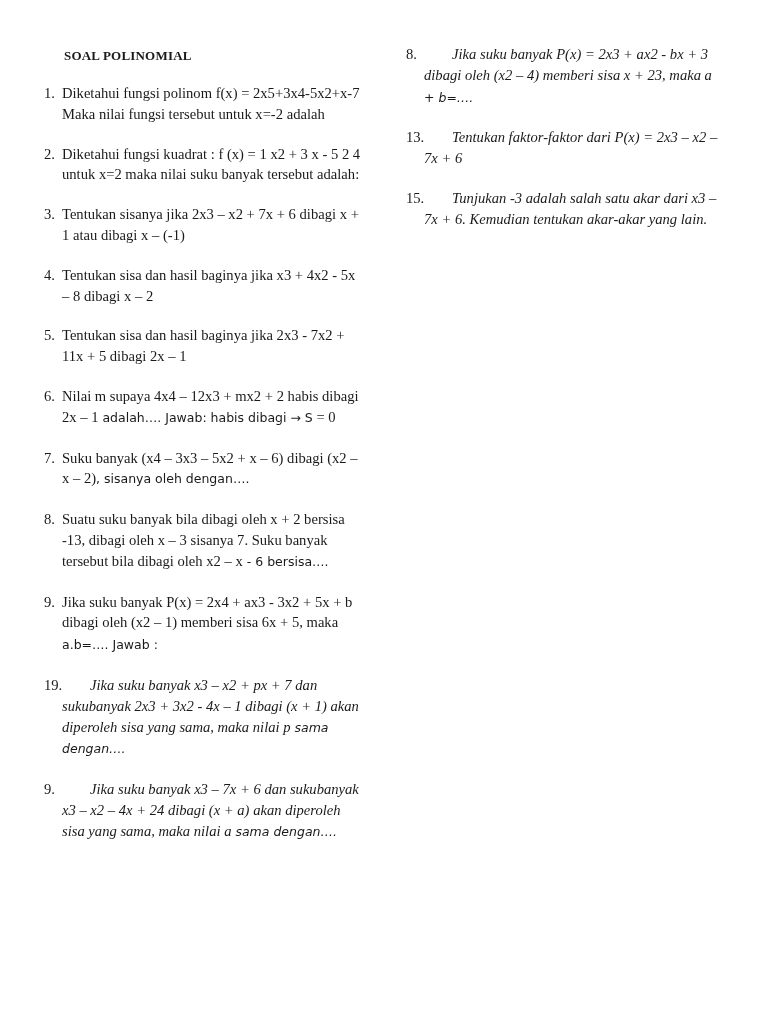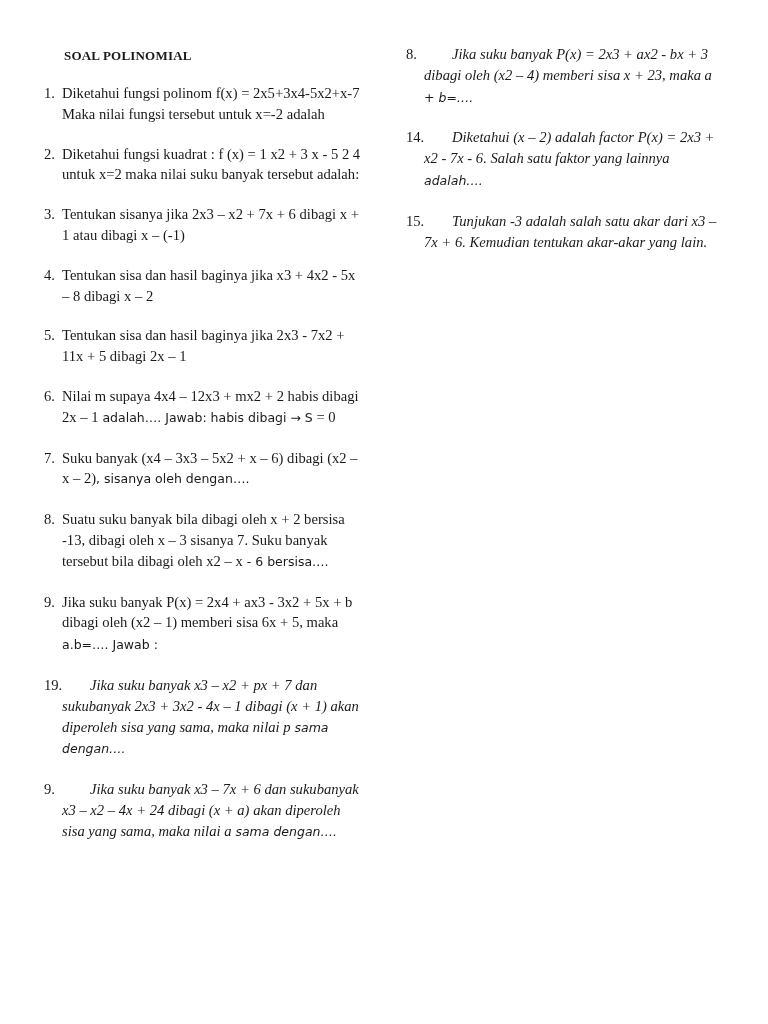--- a/index.html
+++ b/index.html
@@ -141,25 +141,25 @@
       <span class="text"><span>Jika suku banyak x3 – 7x + 6 dan sukubanyak x3 – x2 – 4x + 24 dibagi (x + a) akan diperoleh sisa yang sama, maka nilai a</span><span class="sans"> sama dengan….</span></span>
     </div>
   </div>
 
   <div class="col-right">
     <div class="qw">
       <span class="num">8.</span>
       <span class="text"><span>Jika suku banyak P(x) = 2x3 + ax2 - bx + 3 dibagi oleh (x2 – 4) memberi sisa x + 23, maka a</span><span class="sans"> + b=….</span></span>
     </div>
 
+    <div class="qw">
+      <span class="num">13.</span>
+      <span class="text">Tentukan faktor-faktor dari P(x) = 2x3 – x2 – 7x + 6</span>
+    </div>
 
-    <div class="qw">
-      <span class="num">14.</span>
-      <span class="text"><span>Diketahui (x – 2) adalah factor P(x) = 2x3 + x2 - 7x - 6. Salah satu faktor yang lainnya</span><span class="sans"> adalah….</span></span>
-    </div>
 
     <div class="qw">
       <span class="num">15.</span>
       <span class="text">Tunjukan -3 adalah salah satu akar dari x3 – 7x + 6. Kemudian tentukan akar-akar yang lain.</span>
     </div>
   </div>
 
 </div>
 
 </body></html>

